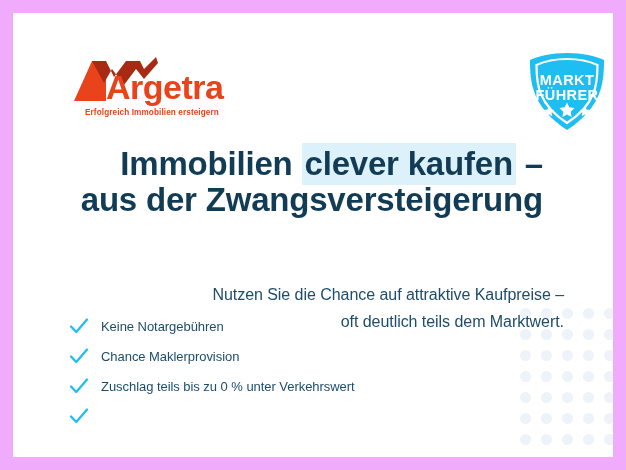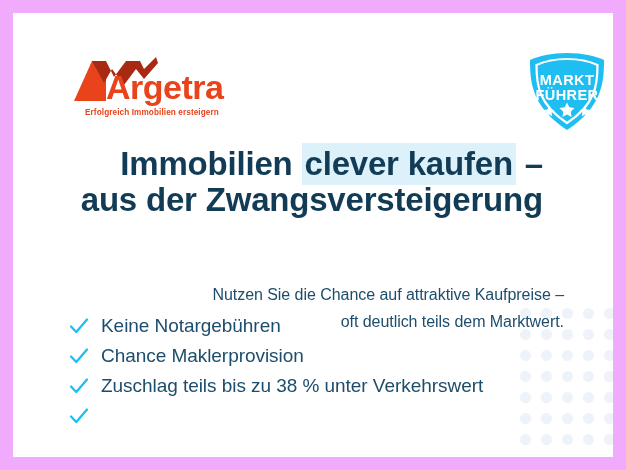--- a/index.html
+++ b/index.html
@@ -134,21 +134,21 @@
     margin-bottom: 0px;
   }
   .check-icon {
     width: 22px;
     height: 22px;
     flex: 0 0 22px;
     margin-right: 11px;
     display: block;
   }
   .bullet-label {
-    font-size: 19px;
+    font-size: 13px;
     color: #1d4d6c;
     white-space: nowrap;
     letter-spacing: -0.05px;
   }
 </style>
 </head>
 <body>
 
 <div id="banner">
   <div class="card">
@@ -236,21 +236,21 @@
       <div class="bullet">
         <svg class="check-icon" viewBox="0 0 22 22" xmlns="http://www.w3.org/2000/svg">
           <path d="M3 11.5 L8.3 17 L19 4.5" fill="none" stroke="#1ebef2" stroke-width="2.3" stroke-linecap="round" stroke-linejoin="round"></path>
         </svg>
         <span class="bullet-label">Chance Maklerprovision</span>
       </div>
       <div class="bullet">
         <svg class="check-icon" viewBox="0 0 22 22" xmlns="http://www.w3.org/2000/svg">
           <path d="M3 11.5 L8.3 17 L19 4.5" fill="none" stroke="#1ebef2" stroke-width="2.3" stroke-linecap="round" stroke-linejoin="round"></path>
         </svg>
-        <span class="bullet-label">Zuschlag teils bis zu 38 % unter Verkehrswert</span>
+        <span class="bullet-label">Zuschlag teils bis zu 0 % unter Verkehrswert</span>
       </div>
       <div class="bullet">
         <svg class="check-icon" viewBox="0 0 22 22" xmlns="http://www.w3.org/2000/svg">
           <path d="M3 11.5 L8.3 17 L19 4.5" fill="none" stroke="#1ebef2" stroke-width="2.3" stroke-linecap="round" stroke-linejoin="round"></path>
         </svg>
       </div>
     </div>
 
   </div>
 </div>

